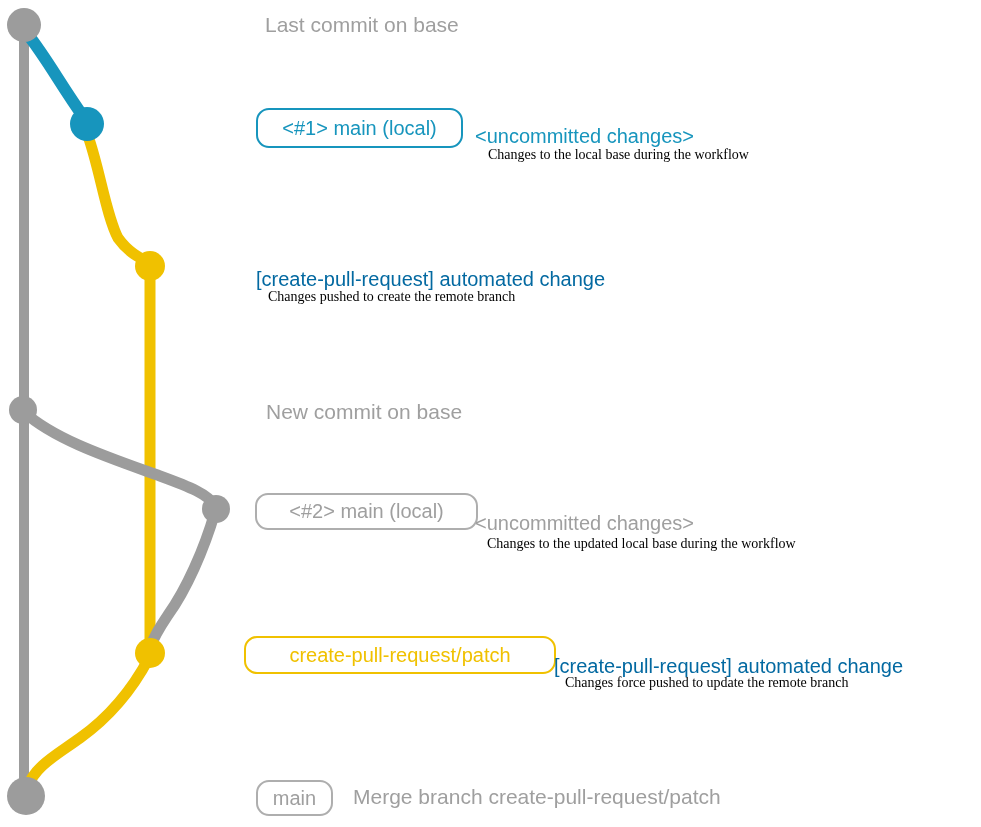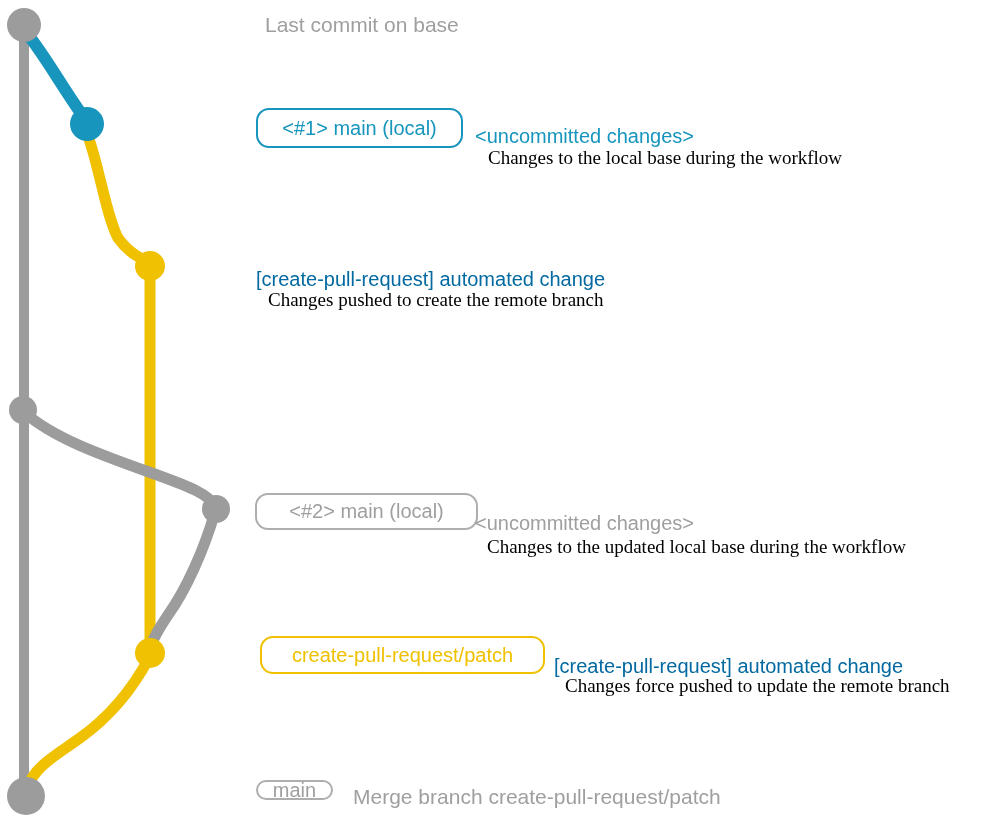--- a/index.html
+++ b/index.html
@@ -7,21 +7,21 @@
     position: relative;
     width: 981px;
     height: 827px;
     background: #ffffff;
     overflow: hidden;
   }
   .abs { position: absolute; }
   .sans { font-family: "Liberation Sans", sans-serif; }
   .serif {
     font-family: "Liberation Serif", serif;
-    font-size: 19px;
+    font-size: 14px;
     color: #000000;
     white-space: nowrap;
   }
   .caption { font-size: 21px; white-space: nowrap; margin-left: 8px; }
   .heading { font-size: 20px; white-space: nowrap; margin-top: 11px; }
   .g-text { color: #9f9f9f; }
   .b-text { color: #1795bd; }
   .y-text { color: #0369a1; }
   .tag {
     position: absolute;
@@ -71,25 +71,26 @@
 
   <div class="abs sans caption g-text" style="left:257px; top:13px;">Last commit on base</div>
 
   <div class="tag blue sans" style="left:256px; top:108px; width:207px; height:40px;">&lt;#1&gt; main (local)</div>
   <div class="abs sans heading b-text" style="left:475px; top:114px;">&lt;uncommitted changes&gt;</div>
   <div class="abs serif" style="left:488px; top:147px;">Changes to the local base during the workflow</div>
 
   <div class="abs sans heading y-text" style="left:256px; top:257px;">[create-pull-request] automated change</div>
   <div class="abs serif" style="left:268px; top:289px;">Changes pushed to create the remote branch</div>
 
+  <div class="abs sans caption g-text" style="left:258px; top:400px;">New commit on base</div>
 
   <div class="tag gray sans" style="left:255px; top:493px; width:223px; height:37px;">&lt;#2&gt; main (local)</div>
   <div class="abs sans heading g-text" style="left:475px; top:501px;">&lt;uncommitted changes&gt;</div>
   <div class="abs serif" style="left:487px; top:536px;">Changes to the updated local base during the workflow</div>
 
-  <div class="tag yellow sans" style="left:260px; top:636px; width:285px; height:38px;">create-pull-request/patch</div>
+  <div class="tag yellow sans" style="left:244px; top:636px; width:312px; height:38px;">create-pull-request/patch</div>
   <div class="abs sans heading y-text" style="left:554px; top:644px;">[create-pull-request] automated change</div>
   <div class="abs serif" style="left:565px; top:675px;">Changes force pushed to update the remote branch</div>
 
-  <div class="tag gray sans" style="left:256px; top:780px; width:77px; height:20px;">main</div>
+  <div class="tag gray sans" style="left:256px; top:780px; width:77px; height:36px;">main</div>
   <div class="abs sans caption g-text" style="left:345px; top:785px;">Merge branch create-pull-request/patch</div>
 
 </div>
 
 </body></html>

